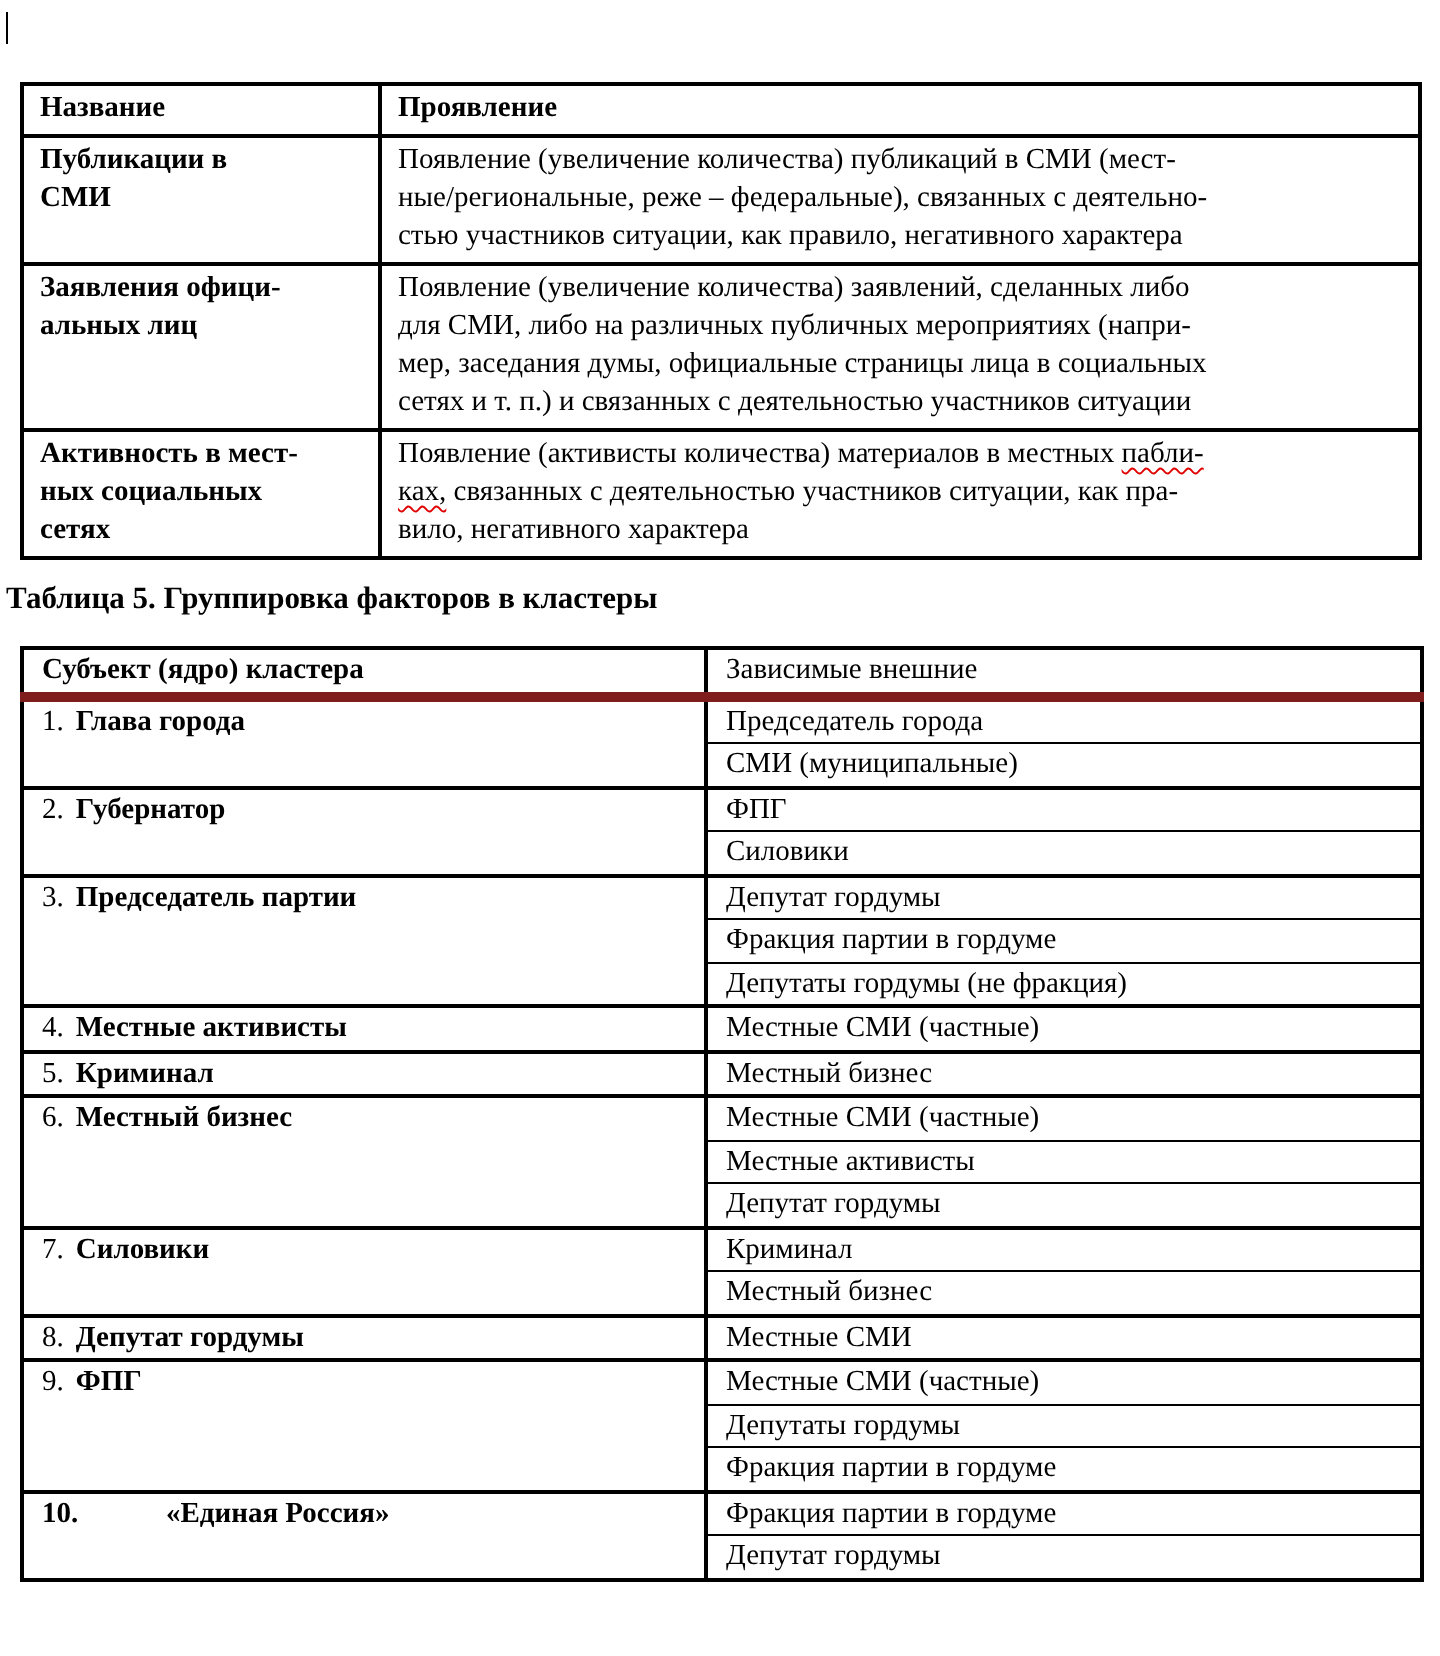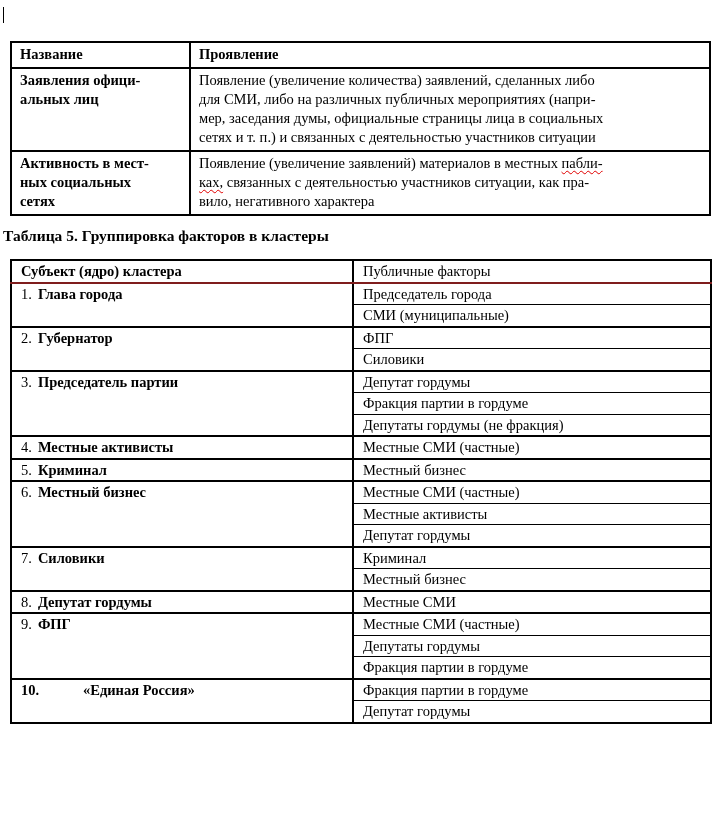--- a/index.html
+++ b/index.html
@@ -59,65 +59,72 @@
     text-decoration-color: #e00000;
     text-decoration-thickness: 1px;
     text-underline-offset: 2px;
   }
   
   .t5 { width: 702px; margin-top: 14px; }
   .t5 th, .t5 td {
     padding: 2px 7px 2px 9px;
     line-height: 16.5px;
   }
-  .t5 th { font-weight: bold; border-bottom: 2px solid #7f1d1d; }
+  .t5 th { font-weight: bold; border-bottom: 5px solid #7f1d1d; }
   .t5 .subj { width: 324px; }
   .t5 .fact { border-left: 2px solid #000; font-weight: normal; }
   .t5 tr.group td { border-top: 2px solid #000; }
   .t5 tr.sub td { border-top: 1px solid #000; }
   .num { font-weight: normal; margin-right: 6px; }
   .num-wide { font-weight: bold; display: inline-block; width: 62px; }
   .sname { font-weight: bold; }
 </style>
 </head>
 <body>
 
 <p class="doc-title" id="title-table4"><span class="cursor-bar"></span></p>
 
 <table class="t4">
   <tbody>
       <tr>
     <th class="c1">Название</th>
     <th>Проявление</th>
   </tr>
   <tr>
+    <td class="c1">Публикации в
+СМИ</td>
+    <td>Появление (увеличение количества) публикаций в СМИ (мест-
+ные/региональные, реже – федеральные), связанных с деятельно-
+стью участников ситуации, как правило, негативного характера</td>
+  </tr>
+  <tr>
     <td class="c1">Заявления офици-
 альных лиц</td>
     <td>Появление (увеличение количества) заявлений, сделанных либо
 для СМИ, либо на различных публичных мероприятиях (напри-
 мер, заседания думы, официальные страницы лица в социальных
 сетях и т. п.) и связанных с деятельностью участников ситуации</td>
   </tr>
   <tr>
     <td class="c1">Активность в мест-
 ных социальных
 сетях</td>
-    <td><span>Появление (увеличение заявлений) материалов в местных </span><span class="miss">пабли-</span><br><span class="miss">ках,</span><span> связанных с деятельностью участников ситуации, как пра-
+    <td><span>Появление (активисты количества) материалов в местных </span><span class="miss">пабли-</span><br><span class="miss">ках,</span><span> связанных с деятельностью участников ситуации, как пра-
 вило, негативного характера</span></td>
   </tr>
 </tbody>
   </table>
 
 <p class="doc-title" id="title-table5"><span>Таблица 5. Группировка факторов в кластеры</span></p>
 
 <table class="t5">
   <tbody>
       <tr>
     <th class="subj">Субъект (ядро) кластера</th>
-    <th class="fact">Публичные факторы</th>
+    <th class="fact">Зависимые внешние</th>
   </tr>
 
   <tr class="group">
     <td class="subj" rowspan="2"><span class="num">1.</span><span class="sname">Глава города</span></td>
     <td class="fact">Председатель города</td>
   </tr>
   <tr class="sub">
     <td class="fact">СМИ (муниципальные)</td>
   </tr>
 

